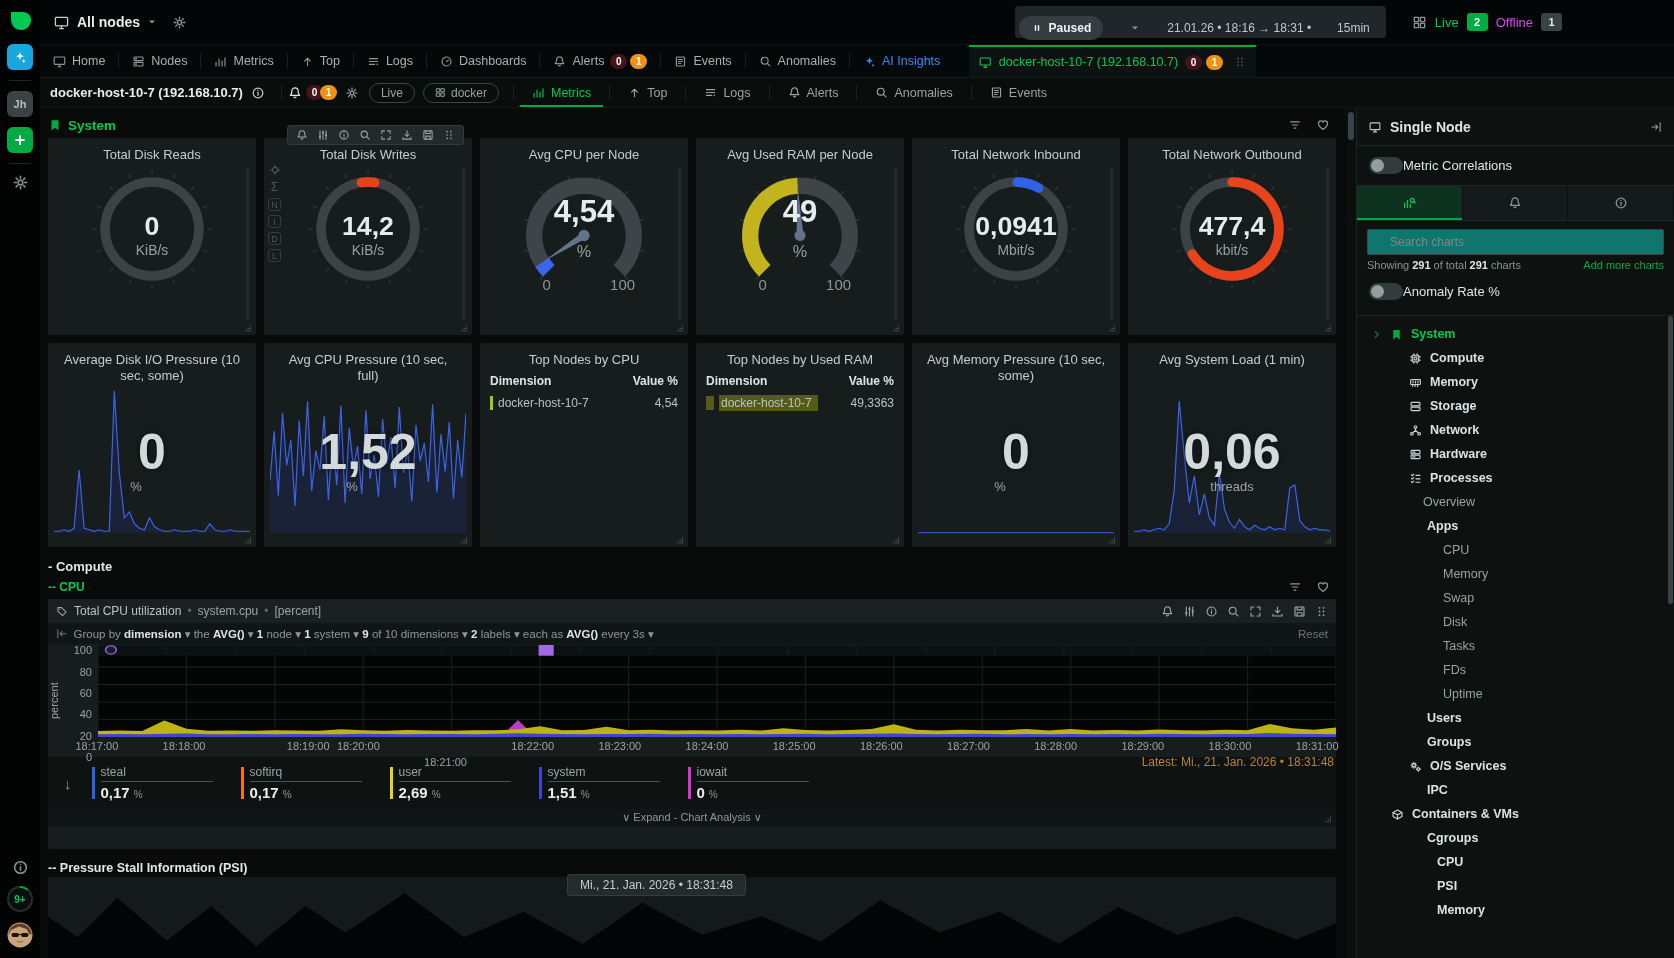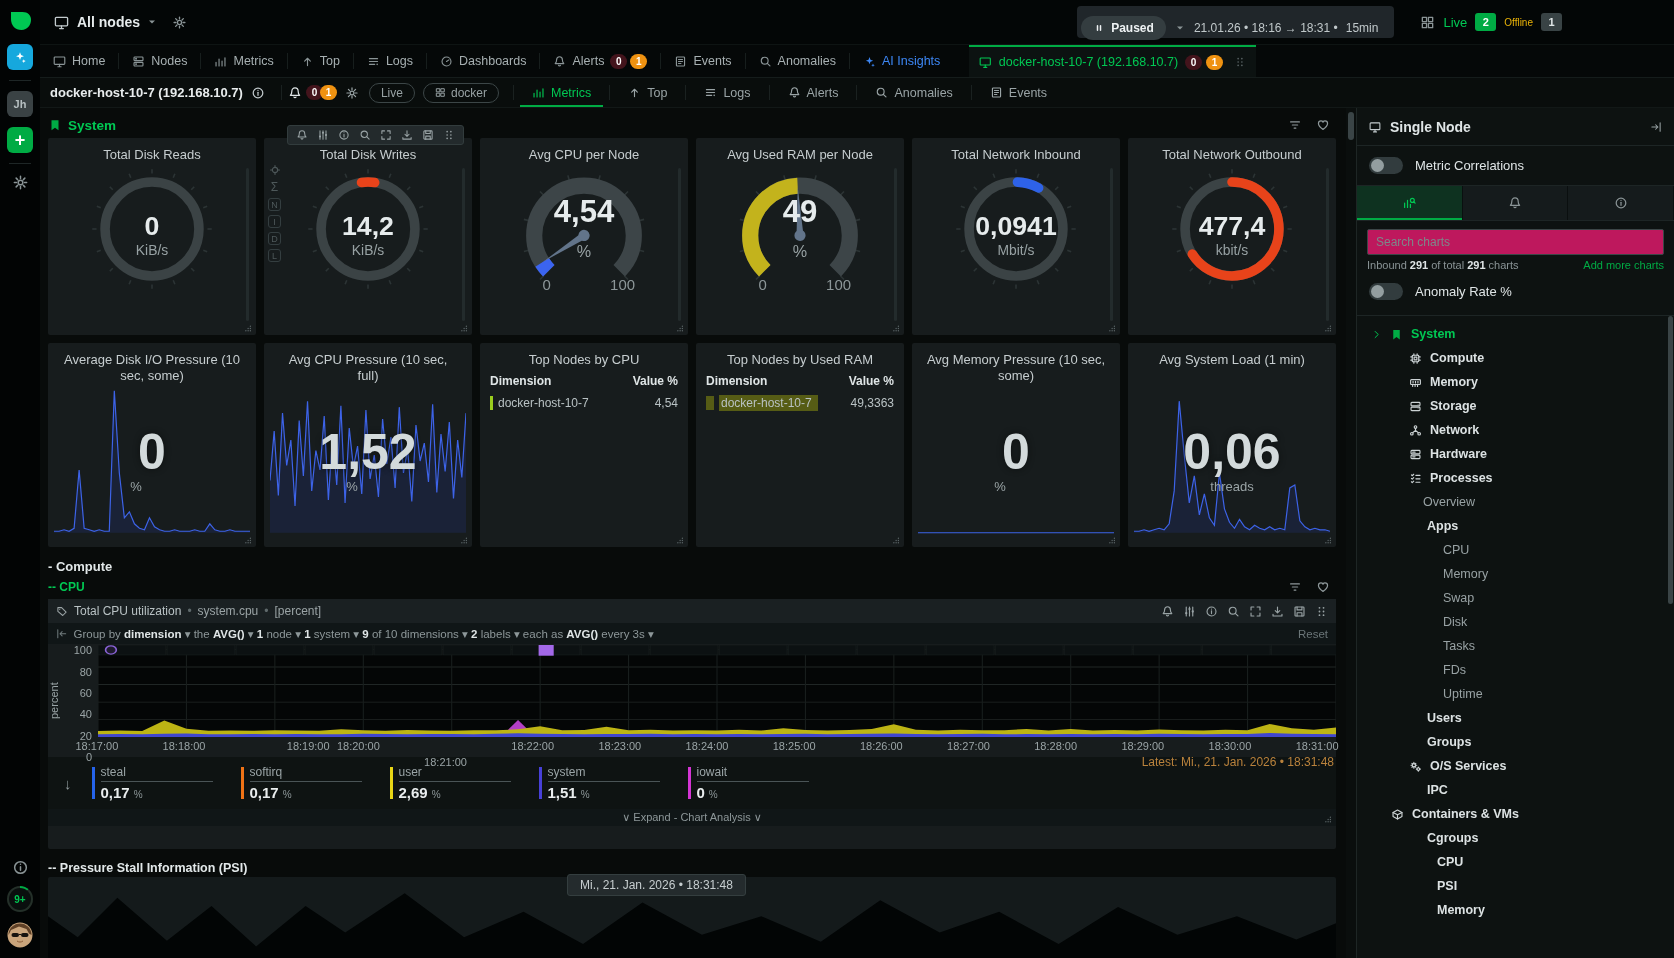--- a/index.html
+++ b/index.html
@@ -14,29 +14,29 @@
 .rail-div{width:22px;height:1px;background:#1e2626}
 .rail-ic{color:#8a9496;font-size:17px;cursor:pointer}
 #rail .spacer{flex:1}
 .nine{width:26px;height:26px;border-radius:50%;background:conic-gradient(#00ab44 0 40deg,#243029 40deg 360deg);position:relative;display:flex;align-items:center;justify-content:center}
 .nine i{position:absolute;inset:2px;border-radius:50%;background:#0a0f0e}
 .nine b{position:relative;color:#00c853;font-size:10px;font-style:normal}
 
 #right{flex:1;display:flex;flex-direction:column;min-width:0}
 #topbar{height:45px;background:#030606;display:flex;align-items:center;padding:0 112px 0 14px;border-bottom:1px solid #0e1413;flex:none}
 #topbar .nodes-lbl{font-size:14px;color:#e6ebec;font-weight:600;margin:0 6px 0 8px}
-.time-wrap{margin-left:auto;background:#20262a;border-radius:4px;height:32px;display:flex;align-items:center;padding:11px 16px 0 4px;gap:8px}
+.time-wrap{margin-left:auto;background:#20262a;border-radius:4px;height:32px;display:flex;align-items:center;padding:11px 16px 0 4px;gap:26px}
 .paused-pill{background:#343d40;border-radius:16px;height:24px;display:flex;align-items:center;gap:6px;padding:0 12px;color:#eef2f3;font-weight:600}
 .range-txt{color:#c0c8ca}
 .live-wrap{display:flex;align-items:center;gap:8px;margin-left:26px}
 .cnt{min-width:21px;height:18px;border-radius:3px;display:inline-flex;align-items:center;justify-content:center;font-weight:700;font-size:11px}
 .cnt.green{background:#00ab44;color:#fff}
 .cnt.gray{background:#394345;color:#dfe5e6}
 .txt-green{color:#00c853;font-size:13px}
-.txt-gray{color:#eab308;font-size:10px}
+.txt-gray{color:#d946ef;font-size:13px}
 
 #navbar{height:33px;background:#050808;display:flex;align-items:stretch;border-bottom:1px solid #151c1b;flex:none}
 .nav-tab{display:flex;align-items:center;gap:6px;padding:0 13px;color:#a7b0b2;font-size:12.5px;cursor:pointer;white-space:nowrap}
 .nav-tab .icon{font-size:13px;color:#8a9496}
 .nav-tab.accent,.nav-tab.accent .icon{color:#3d87f5}
 .nav-sep{width:1px;background:#171e1d;margin:8px 0}
 .node-tab{display:flex;align-items:center;gap:7px;margin-left:16px;padding:0 10px;background:#0c1211;border-top:2px solid #00ab44;color:#00c853;font-size:12.5px;cursor:pointer;white-space:nowrap}
 .node-tab .icon{color:#00c853}
 .bdg{min-width:17px;height:15px;border-radius:8px;display:inline-flex;align-items:center;justify-content:center;font-size:10px;font-weight:700;padding:0 4px}
 .bdg.crit{background:#43141c;color:#fff}
@@ -125,30 +125,30 @@
 #psi-row{margin-top:10px;height:18px;display:flex;align-items:center;font-weight:700;font-size:12.5px;color:#e2e8e9;flex:none}
 #bottom-strip{flex:1;background:#141a1b;border-radius:2px 2px 0 0;overflow:hidden;min-height:0}
 #bottom-strip svg{width:100%;height:100%;display:block}
 #time-tip{position:absolute;left:527px;top:766px;background:#242b2d;border:1px solid #343e3f;border-radius:3px;padding:3px 12px;font-size:12px;color:#c6cdcf;z-index:8}
 
 #sidebar{width:318px;flex:none;background:#0d1211;border-left:1px solid #1e2625;display:flex;flex-direction:column;position:relative;overflow:hidden}
 .sb-head{height:38px;display:flex;align-items:center;padding:0 12px;border-bottom:1px solid #1d2525;color:#dfe5e6}
 .sb-head .t{font-weight:700;font-size:14px;margin-left:9px}
 .sb-head .icon{color:#c3cbce}
 .sb-head .coll{margin-left:auto;color:#9aa4a6;cursor:pointer}
-.tgl-row{height:40px;display:flex;align-items:center;gap:12px;padding:0 12px;border-bottom:1px solid #1d2525}
+.tgl-row{height:40px;display:flex;align-items:center;gap:0;padding:0 12px;border-bottom:1px solid #1d2525}
 .tgl-row.noline{border-bottom:none;height:32px;margin-top:4px}
 .tgl{width:34px;height:17px;border-radius:9px;background:#323c3e;position:relative;flex:none;cursor:pointer}
 .tgl::after{content:"";position:absolute;left:2px;top:2px;width:13px;height:13px;border-radius:50%;background:#939ea0}
 .tgl-lbl{color:#dfe5e6;font-size:13px}
 .sb-tabs{height:35px;display:flex;border-bottom:1px solid #1d2525}
 .sb-tab{flex:1;display:flex;align-items:center;justify-content:center;background:#151b1c;color:#8a9496;border-right:1px solid #0a0f0f;cursor:pointer;font-size:14px}
 .sb-tab.active{background:#0e3220;color:#00c853;box-shadow:inset 0 -2px 0 #00ab44}
 .sb-search{padding:8px 10px 2px}
-.sb-search input{width:100%;height:26px;background:#be185d;border:1px solid #3c4647;border-radius:2px;color:#cfd6d8;padding:0 8px;font-size:12px;font-family:"Liberation Sans",sans-serif}
+.sb-search input{width:100%;height:26px;background:#0f766e;border:1px solid #3c4647;border-radius:2px;color:#cfd6d8;padding:0 22px;font-size:12px;font-family:"Liberation Sans",sans-serif}
 .sb-search input::placeholder{color:#7d888a}
 .sb-showing{display:flex;align-items:center;padding:2px 10px 0;font-size:11px;color:#8a9496;gap:3px}
 .sb-showing b{color:#dfe5e6}
 .sb-showing .add{margin-left:auto;color:#00ab44;cursor:pointer}
 #sbmenu{margin-top:8px;border-top:1px solid #1d2525;padding-top:6px;flex:1;overflow:hidden}
 .mi{height:24px;display:flex;align-items:center;font-size:12.5px;color:#98a2a4;cursor:pointer;gap:8px}
 .mi .icon{color:#ccd3d5;font-size:13px}
 .mi.k-root{padding-left:14px;color:#00c853;font-weight:700}
 .mi.k-root .icon{color:#00ab44}
 .mi.k-root2{padding-left:34px;color:#dce2e3;font-weight:700}
@@ -1265,21 +1265,21 @@
                   <path d="M8 7.2v3.4"></path>
                   <circle cx="8" cy="5" r=".7" fill="currentColor" stroke="none"></circle>
                 </svg>
               </span>
             </div>
         </div>
         <div class="sb-search">
           <input placeholder="Search charts" style="">
         </div>
         <div class="sb-showing">
-          <span>Inbound</span>
+          <span>Showing</span>
             <b>291</b>
           <span>of total</span>
             <b>291</b>
           <span>charts</span>
           <span class="add">Add more charts</span>
         </div>
         <div class="tgl-row noline">
           <span class="tgl"></span>
           <span class="tgl-lbl">Anomaly Rate %</span>
         </div>

